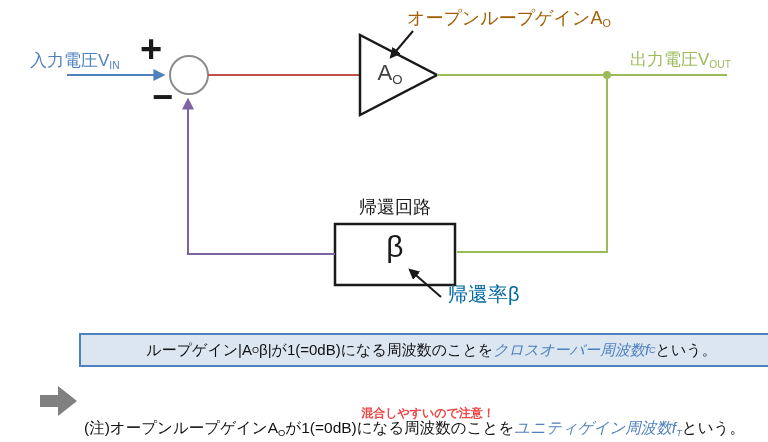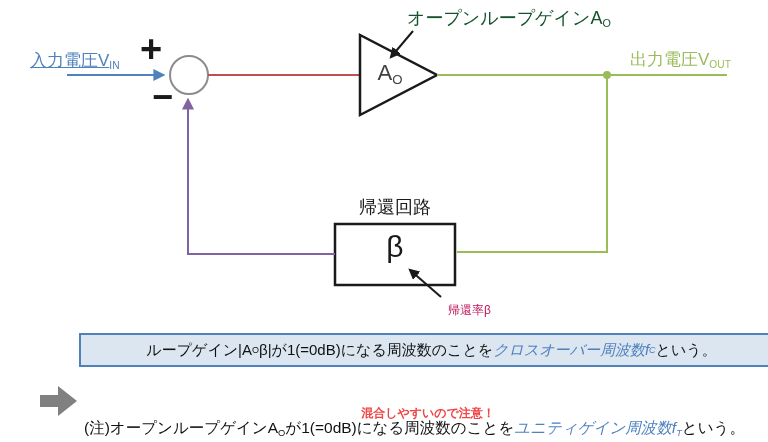--- a/index.html
+++ b/index.html
@@ -3,29 +3,29 @@
 <meta charset="utf-8">
 <style>
   html,body{margin:0;padding:0;background:#e8e8e8;}
   .canvas{
     position:relative;width:768px;height:442px;background:#ffffff;
     font-family:"Liberation Sans","DejaVu Sans",sans-serif;
     overflow:hidden;margin:0 auto;
   }
   .abs{position:absolute;white-space:nowrap;line-height:1.15;}
   .sub{font-size:0.60em;vertical-align:-0.28em;letter-spacing:0;}
-  .lbl-input{left:30px;top:51px;font-size:17px;color:#4F81BD;text-decoration:underline;}
+  .lbl-input{left:30px;top:51px;font-size:17px;color:#4F81BD;}
   .sign-plus{left:140px;top:28px;font-size:38px;font-weight:bold;color:#1a1a1a;}
   .sign-minus{left:152px;top:76px;font-size:36px;font-weight:bold;color:#1a1a1a;}
-  .lbl-openloop{left:407px;top:8px;font-size:18px;color:#14532d;}
+  .lbl-openloop{left:407px;top:8px;font-size:18px;color:#a16207;}
   .lbl-amp{left:358px;top:60px;width:64px;text-align:center;font-size:22px;color:#404040;}
   .lbl-output{left:630px;top:50px;font-size:17px;color:#9BBB59;}
   .lbl-fbtitle{left:335px;top:197px;width:120px;text-align:center;font-size:18px;color:#1a1a1a;}
   .lbl-beta{left:335px;top:230px;width:120px;text-align:center;font-size:30px;color:#1a1a1a;}
-  .lbl-fbratio{left:448px;top:304px;font-size:12px;color:#be185d;}
+  .lbl-fbratio{left:448px;top:283px;font-size:20px;color:#0369a1;}
   .info-box{
     left:38px;top:333px;width:701px;height:30px;
     background:#DCE6F1;border:2px solid #4F81BD;
     display:flex;align-items:center;justify-content:center;
     font-size:15px;color:#111;margin-left:41px;
   }
   .info-box .hl,.note-line .hl{color:#4F81BD;font-style:italic;}
   .note-line{left:84px;top:384px;font-size:15.5px;color:#111;margin-top:35px;}
   .warning{left:128px;top:407px;width:600px;text-align:center;
     font-size:12px;font-weight:bold;color:#ef4444;}

